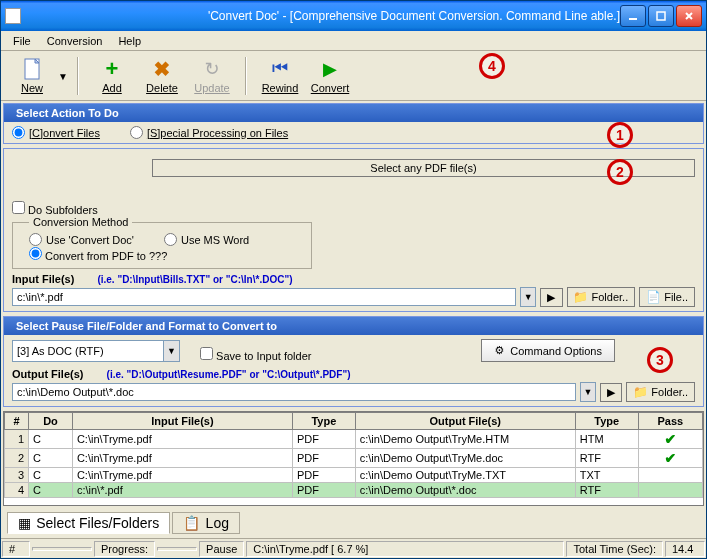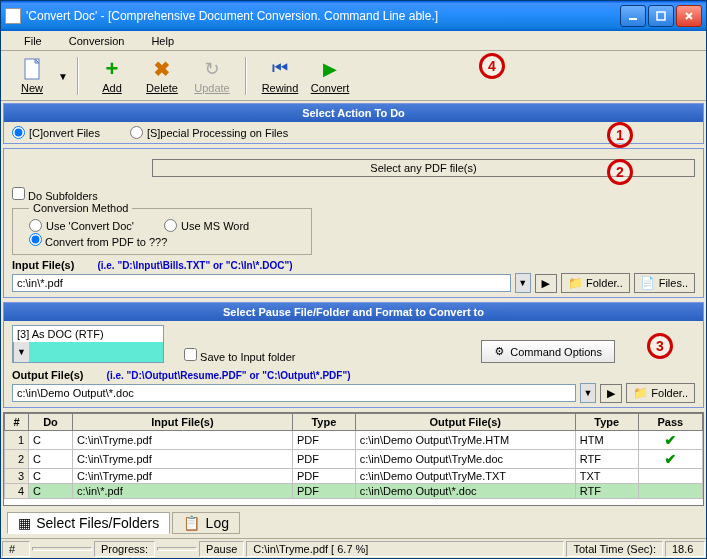--- a/index.html
+++ b/index.html
@@ -1,63 +1,63 @@
 <!DOCTYPE html>
 <html><head>
 <meta charset="utf-8">
 <style>
 * { box-sizing: border-box; margin: 0; padding: 0; font-family: Tahoma, Arial, sans-serif; }
 body { background: #d4d0c8; width: 707px; height: 559px; overflow: hidden; }
 
 .window { width: 707px; height: 559px; background: #ece9d8; border: 1px solid #003c74; display: flex; flex-direction: column; }
 
-.titlebar { height: 30px; background: linear-gradient(to bottom, #0058e6 0%, #3d91ff 8%, #288eff 40%, #127de0 88%, #0262d0 100%); display: flex; align-items: center; padding: 0 4px; color: #fff; }
+.titlebar { height: 30px; background: linear-gradient(to bottom, #0058e6 0%, #3d91ff 8%, #288eff 40%, #127de0 88%, #0262d0 100%); display: flex; align-items: center; padding: 0 4px; color: #fff; text-align: right; }
 .titlebar .icon { width: 16px; height: 16px; background: #fff; margin-right: 5px; border: 1px solid #999; }
 .titlebar .title { flex: 1; font-size: 12px; }
 .titlebar .winbtns { display: flex; gap: 2px; }
 .titlebar .winbtn { width: 26px; height: 22px; background: linear-gradient(to bottom,#6eb0ff,#2a80e0); border: 1px solid #0a3b80; border-radius: 3px; display: flex; align-items: center; justify-content: center; color: #fff; font-weight: bold; font-size: 12px; }
 .titlebar .winbtn.close { background: linear-gradient(to bottom,#ff9a8a,#e04030); border-color: #a02010; }
 
 .menubar { height: 20px; background: #ece9d8; display: flex; align-items: center; padding: 0 4px; font-size: 11px; border-bottom: 1px solid #aca899; }
-.menubar span { padding: 2px 8px; cursor: pointer; margin-left: 11px; }
+.menubar span { padding: 2px 8px; cursor: pointer; }
 .underline { text-decoration: underline; }
 
 .toolbar { height: 50px; background: #ece9d8; border-bottom: 1px solid #aca899; display: flex; align-items: center; padding: 2px 6px; position: relative; }
 .tbbtn { width: 50px; text-align: center; font-size: 11px; cursor: pointer; }
 .tbbtn .ticon { width: 22px; height: 22px; margin: 0 auto 2px; display: flex; align-items: center; justify-content: center; font-size: 18px; }
 .tbbtn.disabled { color: #999; }
 .tbdrop { width: 12px; display: flex; align-items: center; justify-content: center; font-size: 10px; padding-top: 2px; }
 .tbsep { width: 2px; height: 38px; border-left: 1px solid #aca899; border-right: 1px solid #fff; margin: 0 8px; }
 .circle { position: absolute; width: 26px; height: 26px; border: 3px solid #d00000; border-radius: 50%; color: #d00000; font-size: 14px; font-weight: bold; display: flex; align-items: center; justify-content: center; background: rgba(255,255,255,0.3); }
 
 .client { flex: 1; display: flex; flex-direction: column; padding: 2px; gap: 4px; overflow: hidden; }
 
 .panel { border: 1px solid #7a96df; }
-.panel-header { background: linear-gradient(to bottom,#4a7ed8,#2b5fc0); color: #fff; font-weight: bold; font-size: 11px; padding: 3px 6px; text-align: center; }
+.panel-header { background: linear-gradient(to bottom,#4a7ed8,#2b5fc0); color: #fff; font-weight: bold; font-size: 11px; padding: 3px 12px; }
 .panel-body { background: #ece9d8; padding: 4px 8px; font-size: 11px; position: relative; }
 
-.radio-row { display: flex; align-items: center; gap: 30px; }
+.radio-row { display: flex; align-items: center; gap: 30px; text-decoration: underline; }
 .radio-row label { display: flex; align-items: center; gap: 4px; }
 input[type=radio] { margin: 0; }
 .selbtn { padding: 2px 8px; border: 1px solid #7a7a7a; background: #ece9d8; cursor: pointer; font-size: 11px; }
 .fieldset { border: 1px solid #aca899; padding: 4px 16px 6px; font-size: 11px; width: 300px; }
 .fieldset legend { padding: 0 4px; }
 .fs-row { display: flex; gap: 30px; }
 .fs-row label { display: flex; align-items: center; gap: 4px; margin: 1px 0; }
 
 .label-hint { color: #0000cc; font-size: 10px; margin-left: 20px; }
 .field-label { font-weight: bold; font-size: 11px; margin-top: 4px; }
 
 .file-row { display: flex; align-items: center; gap: 4px; margin-top: 2px; }
 .file-row input[type=text] { flex: 1; border: 1px solid #7f9db9; padding: 2px 4px; font-size: 11px; background: #fff; }
 .dropbtn { width: 16px; height: 20px; border: 1px solid #7f9db9; background: #e3e3e3; display: flex; align-items: center; justify-content: center; font-size: 9px; cursor: pointer; }
 .sqbtn { border: 1px solid #7a7a7a; background: #ece9d8; padding: 2px 6px; font-size: 11px; display: flex; align-items: center; gap: 3px; cursor: pointer; }
 .folder-glyph { font-size: 12px; }
 
-.combo { display: flex; border: 1px solid #7f9db9; background: #5eead4; max-width: 280px; flex-direction: column; }
+.combo { display: flex; border: 1px solid #7f9db9; background: #5eead4; max-width: 280px; }
 .combo input { border: none; flex: 1; padding: 2px 4px; font-size: 11px; }
 .combo .dropbtn { border: none; border-left: 1px solid #7f9db9; }
 
 .advbtn { border: 1px solid #7a7a7a; background: linear-gradient(to bottom,#fff,#e8e8e8); padding: 4px 12px; font-size: 11px; display: flex; align-items: center; gap: 6px; cursor: pointer; }
 
 .grid-wrap { border: 1px solid #7a7a7a; background: #fff; overflow: auto; }
 table.grid { border-collapse: collapse; width: 100%; font-size: 11px; }
 table.grid th { background: #ece9d8; border: 1px solid #808080; padding: 2px 4px; font-weight: bold; text-align: center; }
 table.grid td { border: 1px solid #c0c0c0; padding: 1px 4px; background: #fff; }
 table.grid tr.sel td { background: #b8e6b8; }
@@ -158,21 +158,21 @@
               <span>[S]pecial Processing on Files</span>
             </label>
         </div>
         <div class="circle" style="right:70px;top:0px">1</div>
       </div>
     </div>
 
     <div class="panel">
       <div class="panel-body">
         <div class="row1">
-          <div style="display:flex;flex-direction:column;gap:10px;padding-top:6px">
+          <div style="display:flex;flex-direction:column;gap:24px;padding-top:6px">
             <button class="selbtn" style="margin-left:140px">Select any PDF file(s)</button>
             <label><input type="checkbox" style=""> <span>Do Subfolders</span></label>
           </div>
           <fieldset class="fieldset">
             <legend>Conversion Method</legend>
             <div class="fs-row">
               <label>
                   <input type="radio" name="cm" style=""> 
                   <span>Use 'Convert Doc'</span>
                 </label>
@@ -189,21 +189,21 @@
         <div class="file-row">
           <input type="text" value="c:\in\*.pdf" style="">
           <div class="dropbtn">▼</div>
           <div class="sqbtn">▶</div>
           <div class="sqbtn">
               <span class="folder-glyph">📁</span>
               <span>Folder..</span>
             </div>
           <div class="sqbtn">
               <span class="folder-glyph">📄</span>
-              <span>Files..</span>
+              <span>File..</span>
             </div>
         </div>
       </div>
     </div>
 
     <div class="panel">
       <div class="panel-header">Select Pause File/Folder and Format to Convert to</div>
       <div class="panel-body">
         <div style="display:flex;align-items:flex-end;gap:20px">
           <div>
@@ -302,16 +302,16 @@
   </div>
 
   <div class="statusbar">
     <div class="cell" style="width:28px">#</div>
     <div class="cell" style="width:60px"></div>
     <div class="cell">Progress:</div>
     <div class="cell" style="width:40px"></div>
     <div class="cell">Pause</div>
     <div class="cell flex">C:\in\Tryme.pdf   [ 6.7 %]</div>
     <div class="cell">Total Time (Sec):</div>
-    <div class="cell" style="width:40px">18.6</div>
+    <div class="cell" style="width:40px">14.4</div>
   </div>
 
 </div>
 
 </body></html>

